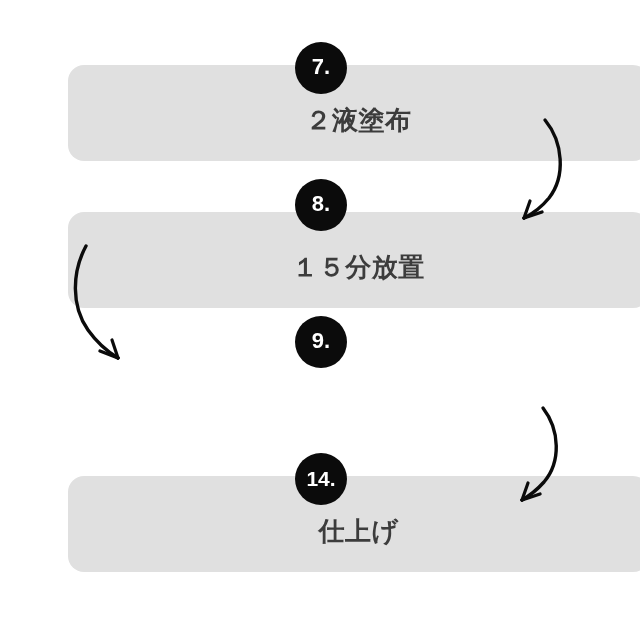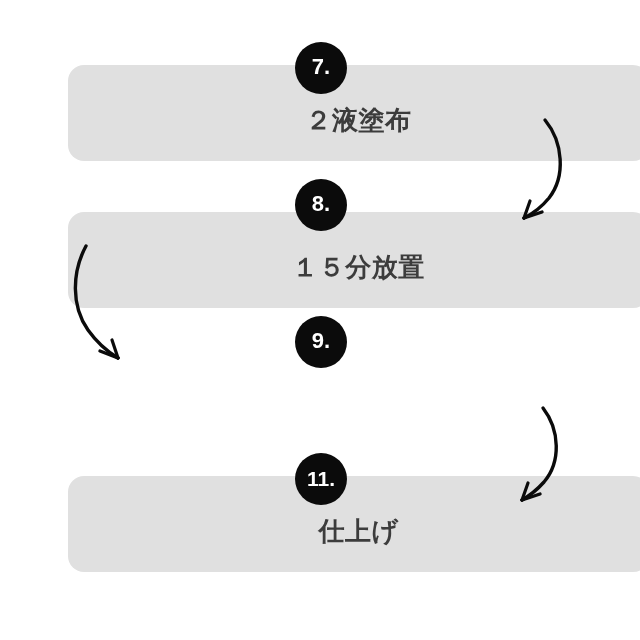--- a/index.html
+++ b/index.html
@@ -111,21 +111,21 @@
     <div class="step-badge badge-1">
       <span class="badge-text">7.</span>
     </div>
     <div class="step-badge badge-2">
       <span class="badge-text">8.</span>
     </div>
     <div class="step-badge badge-3">
       <span class="badge-text">9.</span>
     </div>
     <div class="step-badge badge-4">
-      <span class="badge-text">11.</span>
+      <span class="badge-text">14.</span>
     </div>
 
   </div>
 
   <svg class="arrows" width="640" height="640" viewBox="0 0 640 640">
 
     <g>
       <path d="M545,120 C563,142 566,176 549,198 C540,209 532,214 524,218" fill="none" stroke="#0b0b0b" stroke-width="3.4" stroke-linecap="round"></path>
       <path d="M524,218 L542,212" fill="none" stroke="#0b0b0b" stroke-width="3.4" stroke-linecap="round"></path>
       <path d="M524,218 L530,201" fill="none" stroke="#0b0b0b" stroke-width="3.2" stroke-linecap="round"></path>

